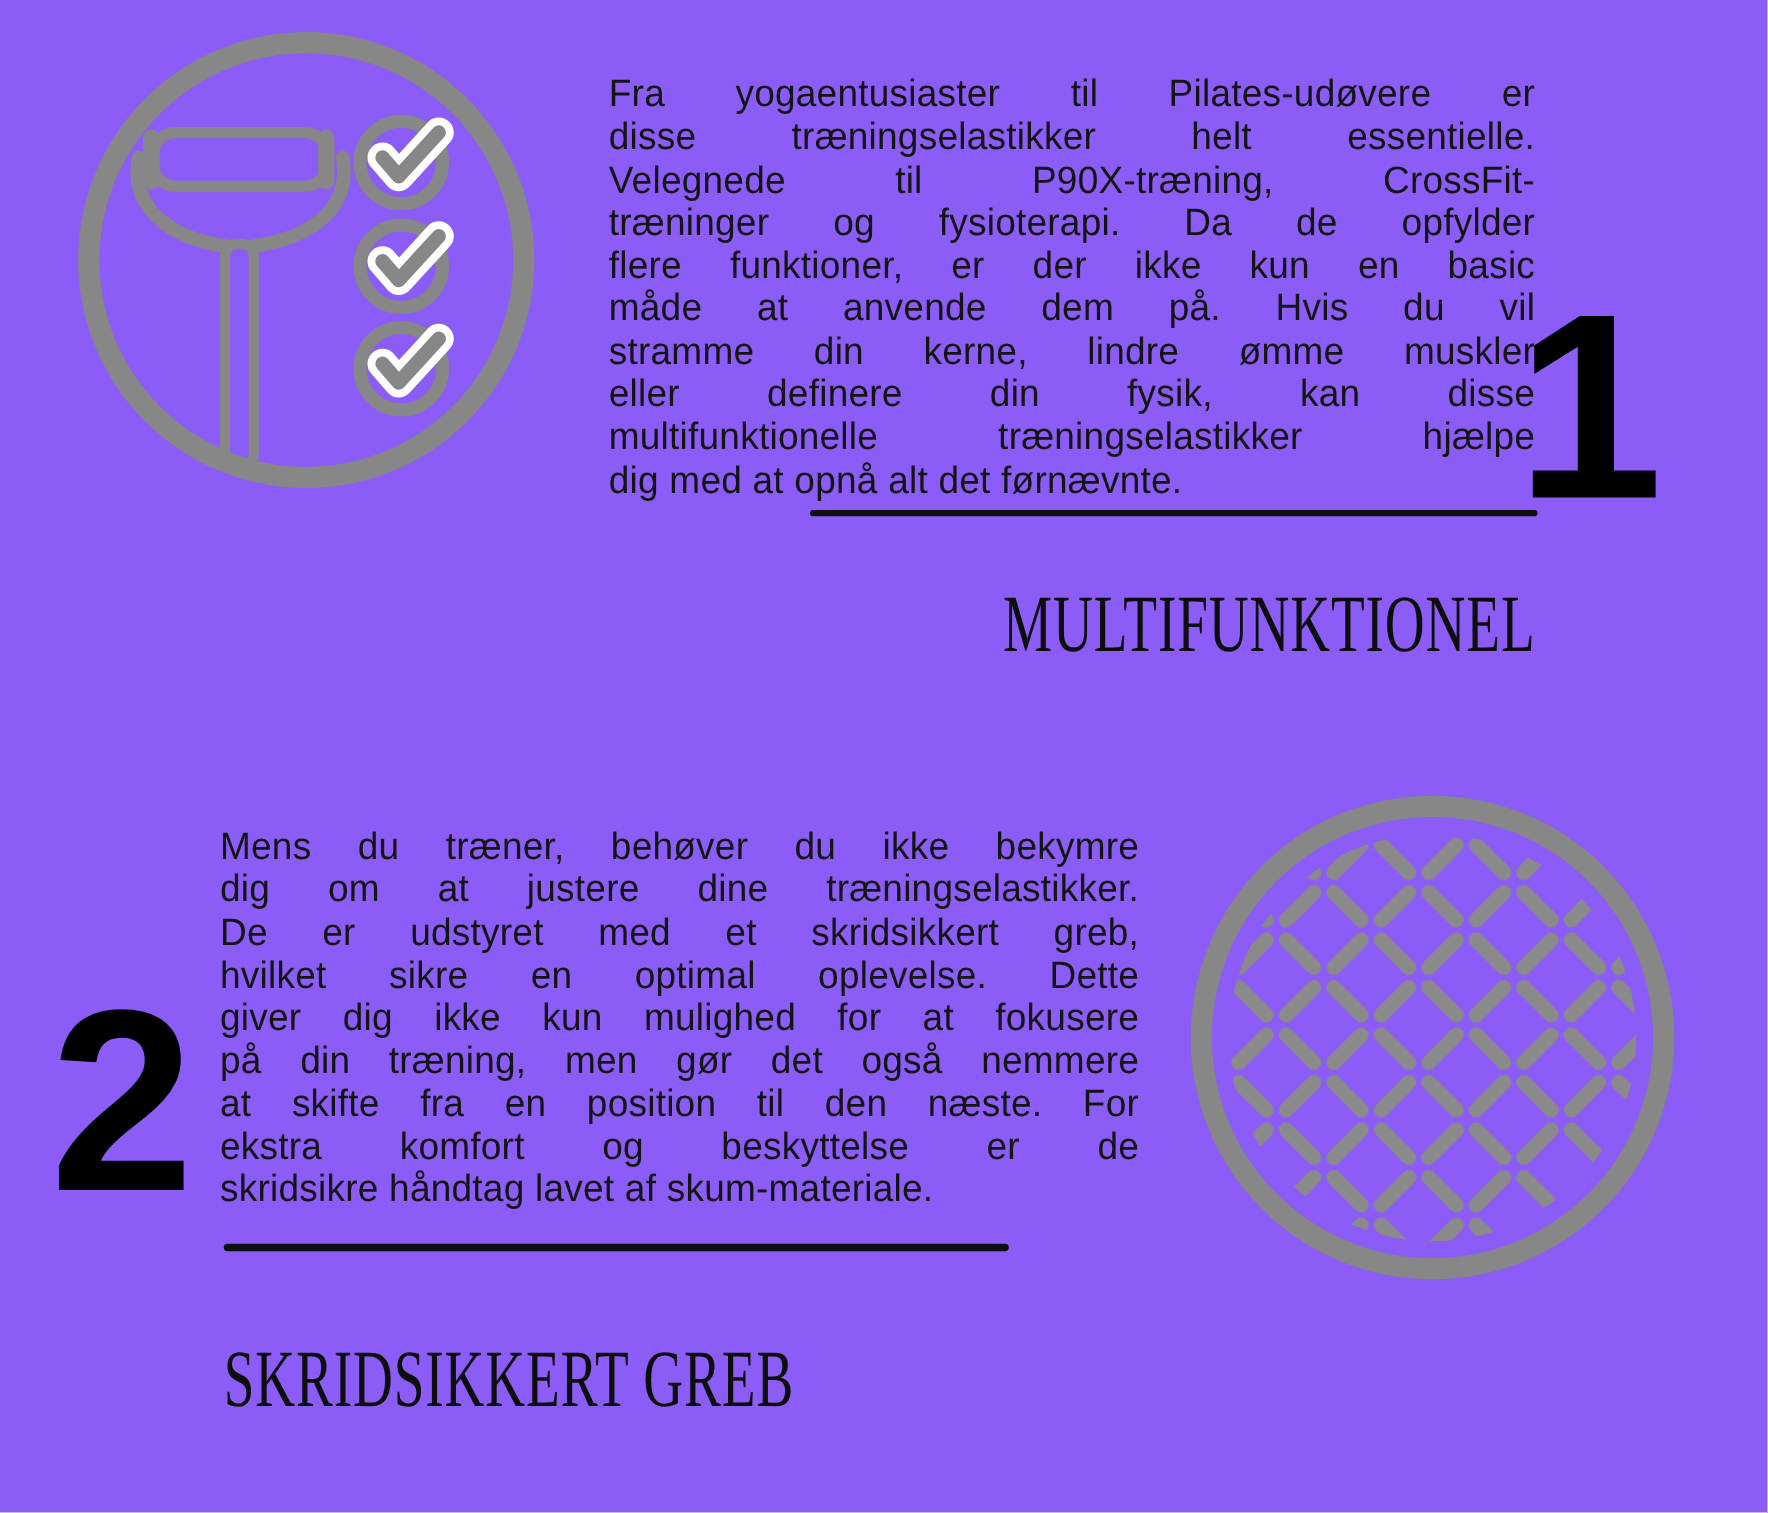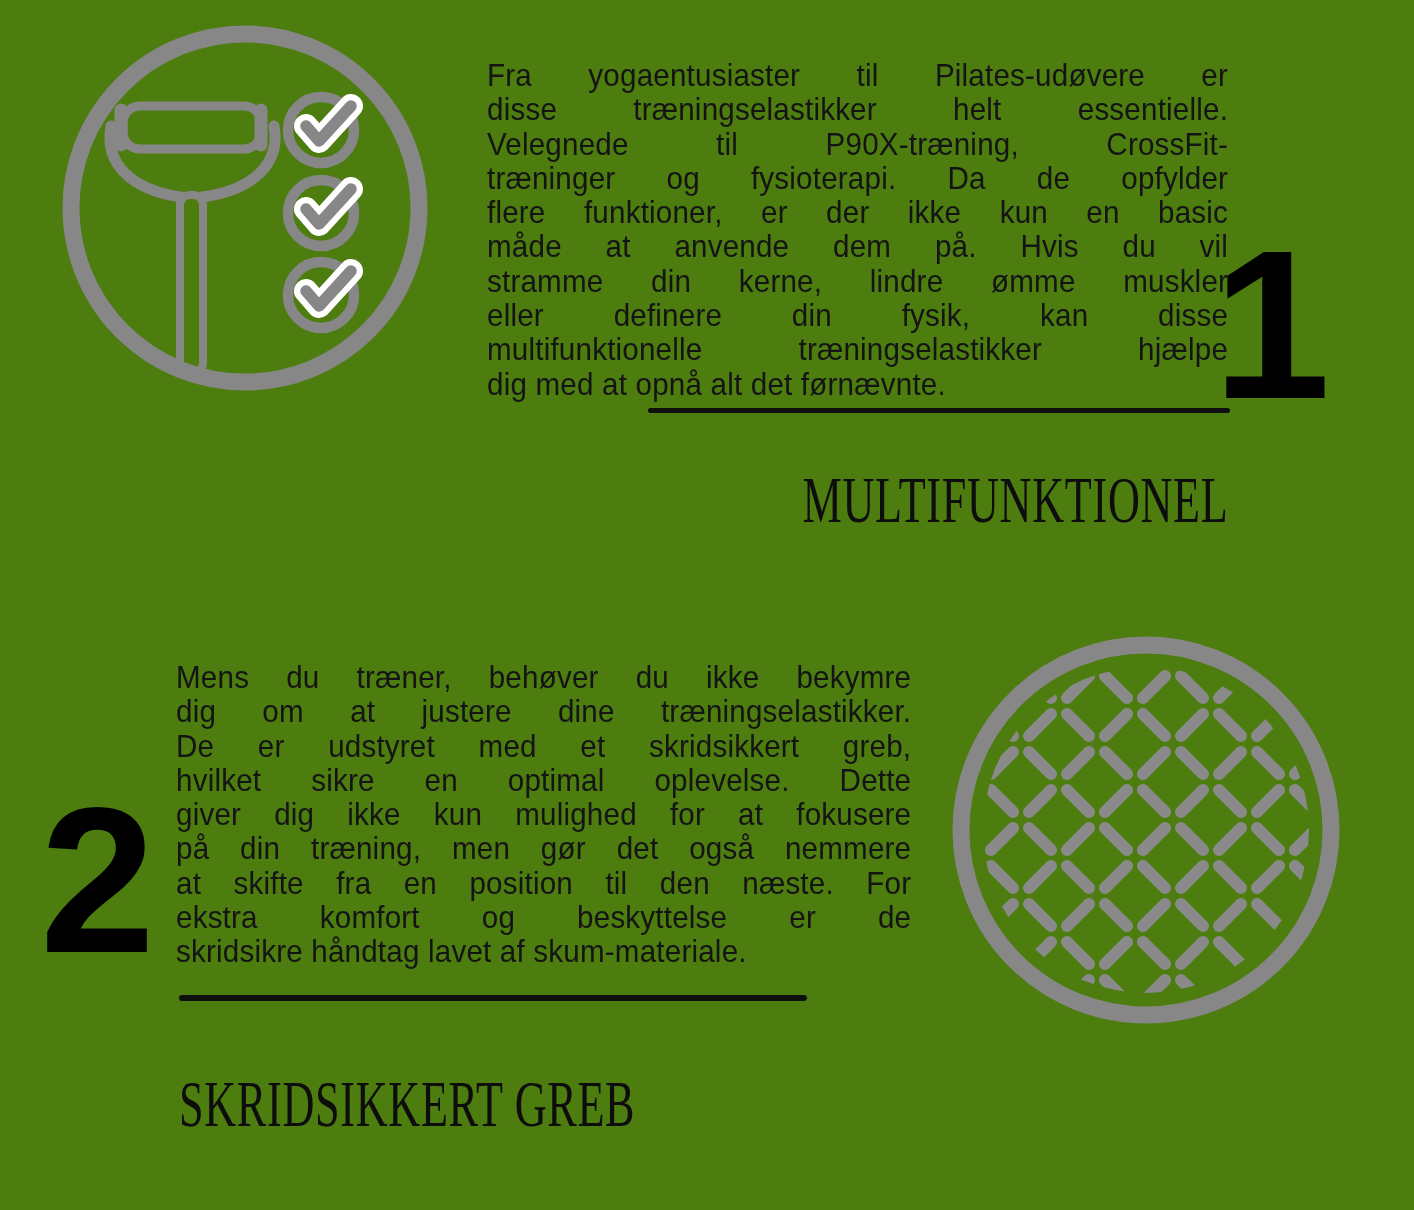--- a/index.html
+++ b/index.html
@@ -1,20 +1,20 @@
 <!DOCTYPE html>
 <html><head>
 <meta charset="utf-8">
 <style>
   html, body { margin: 0; padding: 0; background: #ffffff; }
   .page {
     position: relative;
     width: 1414px;
     height: 1210px;
-    background: #4d7c0f;
+    background: #8b5cf6;
     overflow: hidden;
     font-family: "Liberation Sans", sans-serif;
   }
 
   
   .para {
     position: absolute;
     font-size: 30.5px;
     line-height: 34.3px;
     color: #141414;

